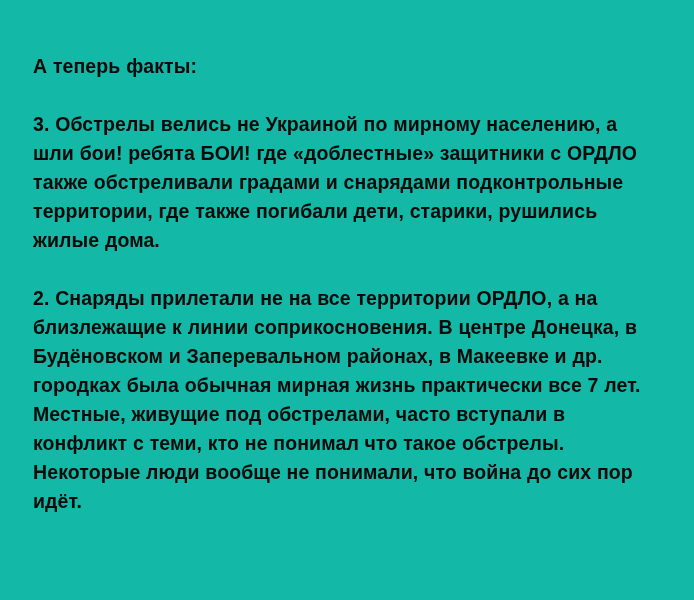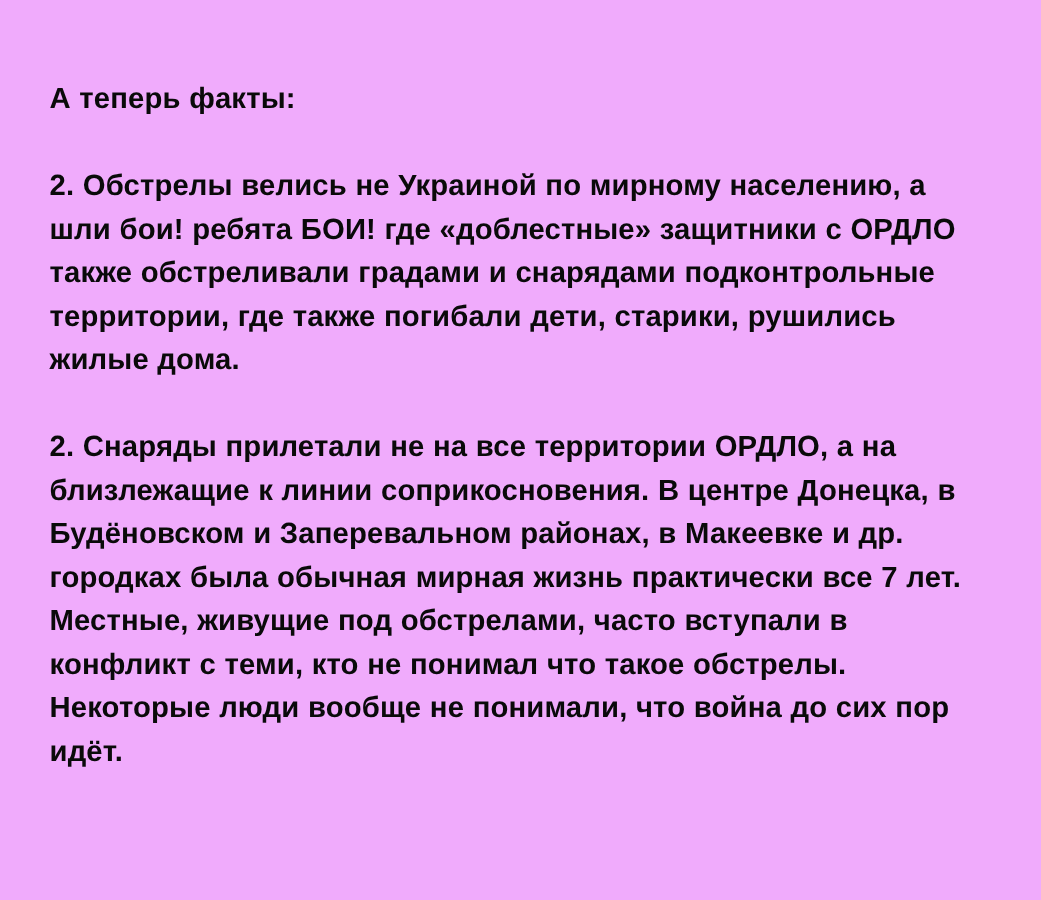--- a/index.html
+++ b/index.html
@@ -11,21 +11,21 @@
     width: 694px;
     height: 600px;
     overflow: hidden;
     font-family: "Liberation Sans", sans-serif;
     color: #000000;
   }
   .page {
     box-sizing: border-box;
     width: 694px;
     height: 600px;
-    background: #f0abfc;
+    background: #14b8a6;
     padding: 52px 34px 0 33px;
   }
   .doc-body {
     display: block;
   }
   .para {
     margin: 0;
     font-size: 19.5px;
     line-height: 29px;
     font-weight: 700;
@@ -42,16 +42,16 @@
   .para.last {
     margin-bottom: 4px;
   }
 </style>
 </head>
 <body>
 
 <div class="page">
   <div class="doc-body">
     <p class="para heading">А теперь факты:</p>
-    <p class="para block">2. Обстрелы велись не Украиной по мирному населению, а шли бои! ребята БОИ! где «доблестные» защитники с ОРДЛО также обстреливали градами и снарядами подконтрольные территории, где также погибали дети, старики, рушились жилые дома.</p>
+    <p class="para block">3. Обстрелы велись не Украиной по мирному населению, а шли бои! ребята БОИ! где «доблестные» защитники с ОРДЛО также обстреливали градами и снарядами подконтрольные территории, где также погибали дети, старики, рушились жилые дома.</p>
     <p class="para last">2. Снаряды прилетали не на все территории ОРДЛО, а на близлежащие к линии соприкосновения. В центре Донецка, в Будёновском и Заперевальном районах, в Макеевке и др. городках была обычная мирная жизнь практически все 7 лет. Местные, живущие под обстрелами, часто вступали в конфликт с теми, кто не понимал что такое обстрелы. Некоторые люди вообще не понимали, что война до сих пор идёт.</p>
   </div>
 </div>
 
 </body></html>

